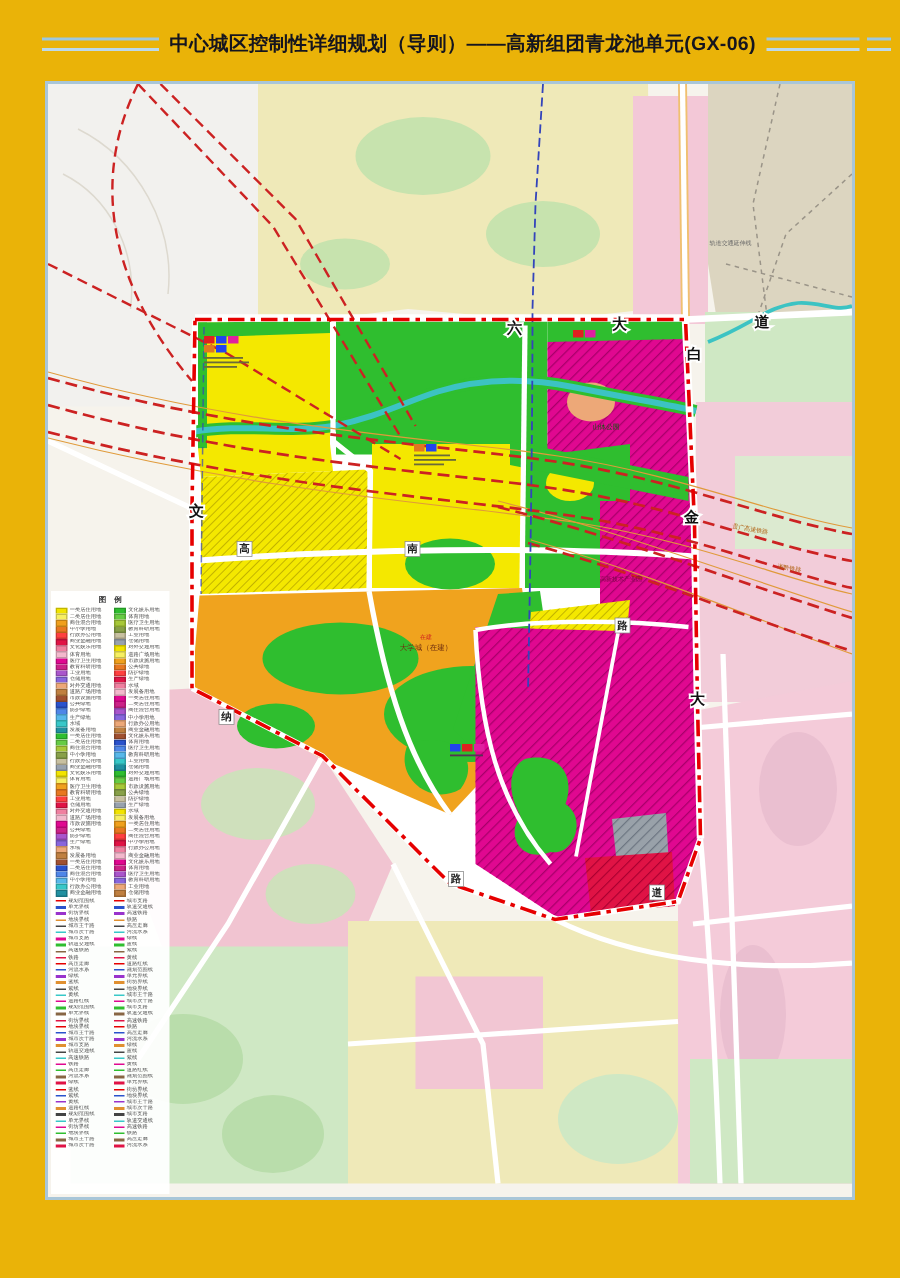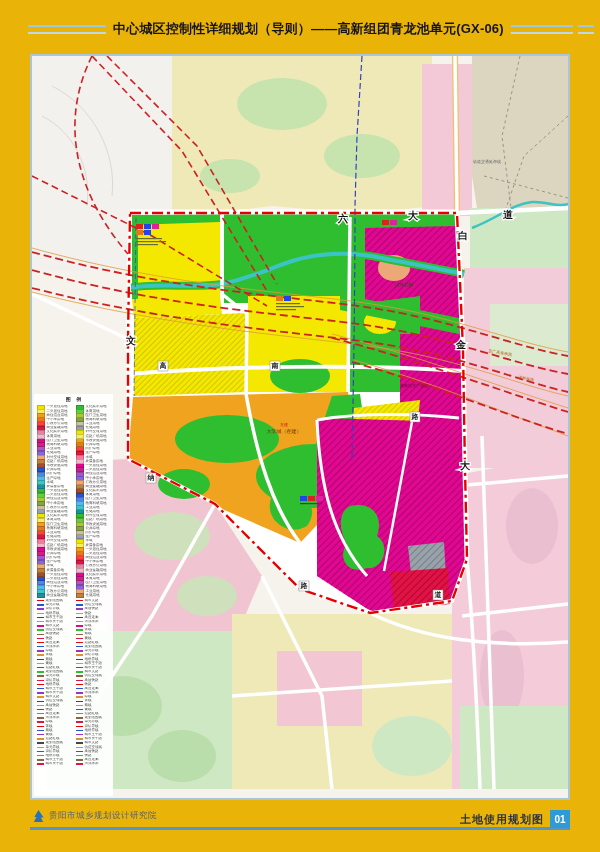--- a/index.html
+++ b/index.html
@@ -975,24 +975,13 @@
               <div class="lg-row">
                 <span class="sym" style="background: rgb(224, 19, 69);"></span>
                 <span class="lt">河流水系</span>
               </div>
             </div>
           </div>
         </div>
     </div>
   </div>
 
-  <div class="footer">
-    <div class="f-line"></div>
-    <div class="f-left">
-      <svg width="13" height="14" viewBox="0 0 14 14">
-        <path d="M7,0.5 L12.5,8.5 L9.5,8.5 L12,13.5 L2,13.5 L4.8,8 L2.5,8 Z" fill="#2a72b8"></path>
-      </svg>
-      <span class="f-inst">贵阳市城乡规划设计研究院</span>
-    </div>
-    <div class="f-right">土地使用规划图</div>
-    <div class="f-page">01</div>
-  </div>
 </div>
 
 </body></html>

